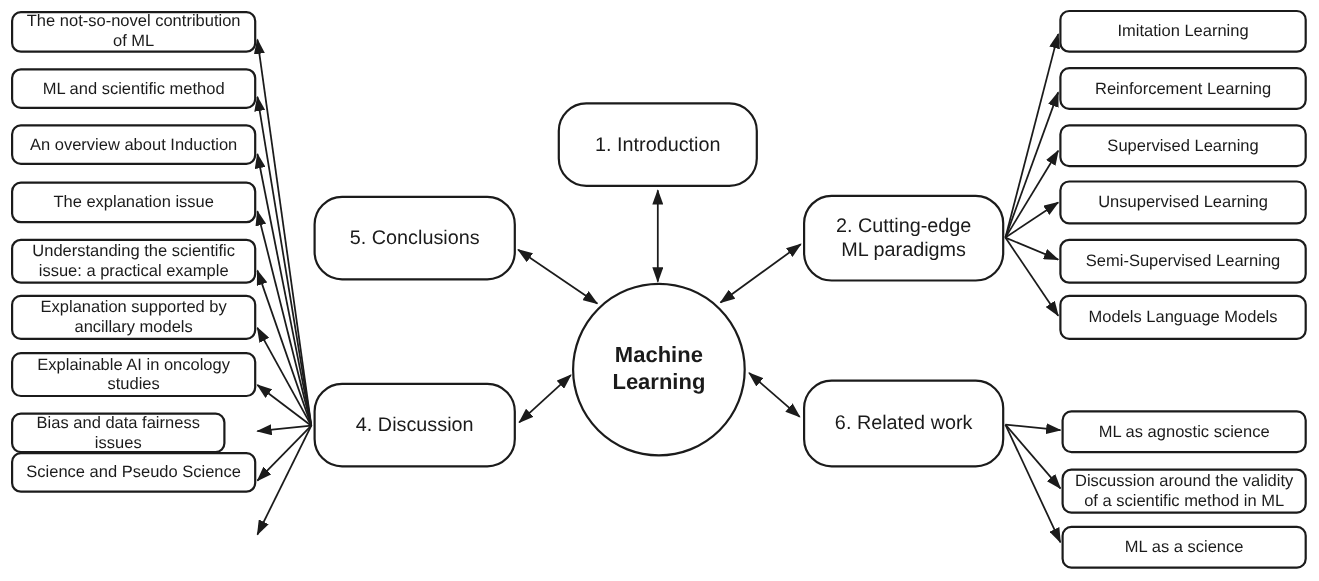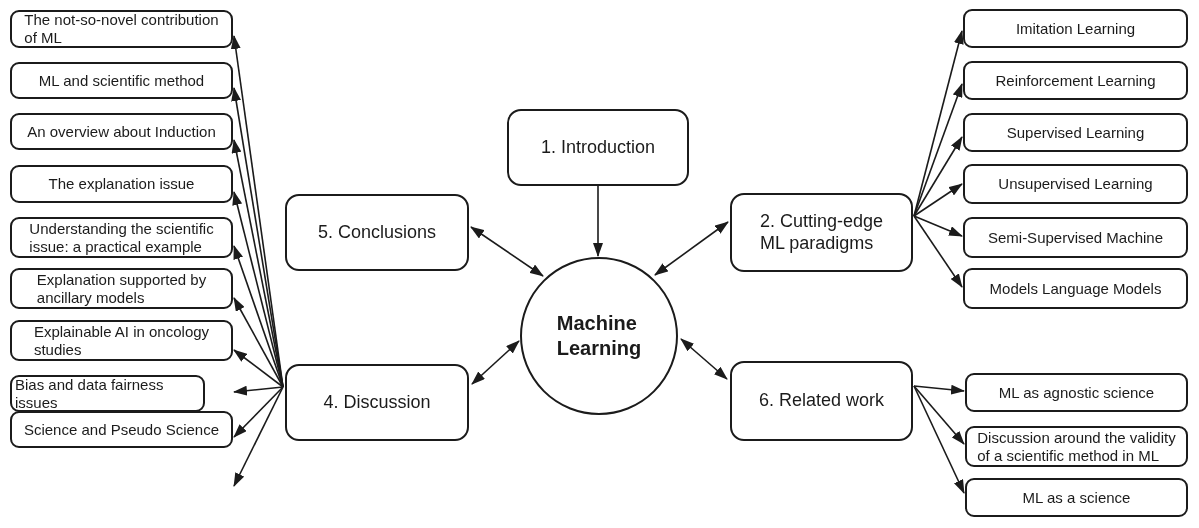--- a/index.html
+++ b/index.html
@@ -5,24 +5,24 @@
   html,body { margin:0; padding:0; background:#ffffff; }
   .stage {
     position:relative; width:1199px; height:528px; background:#ffffff;
     font-family:"Liberation Sans","DejaVu Sans",sans-serif; color:#1b1b1b; overflow:hidden;
   }
   .stage svg.wires { position:absolute; left:0; top:0; z-index:0; }
   .node {
     position:absolute; z-index:1; box-sizing:border-box;
     background:#ffffff; border:2px solid #1b1b1b;
     display:flex; align-items:center; justify-content:center;
-    white-space:pre-line;
+    text-align:center; white-space:pre-line;
   }
   .leaf    { border-radius:9px;  font-size:15px; line-height:1.2;  padding:0 3px; }
-  .section { border-radius:14px; font-size:18px; line-height:1.22; padding:0 6px;margin-top:16px; }
+  .section { border-radius:26px; font-size:18px; line-height:1.22; padding:0 6px; }
   .circle  { border-radius:50%;  font-size:20px; line-height:1.25;font-weight:bold; }
   line { stroke:#1b1b1b; stroke-width:1.6; }
 </style>
 </head>
 <body>
 
 <div class="stage">
 
   <svg class="wires" width="1199" height="528" viewBox="0 0 1199 528">
     <defs>
@@ -81,21 +81,21 @@
 studies</div>
   <div class="node leaf" style="left:10px;top:268px;width:223px;height:41px">Explanation supported by
 ancillary models</div>
   <div class="node leaf" style="left:10px;top:375px;width:195px;height:37px">Bias and data fairness issues</div>
   <div class="node leaf" style="left:10px;top:411px;width:223px;height:37px">Science and Pseudo Science</div>
 
   <div class="node leaf" style="left:963px;top:9px;width:225px;height:39px">Imitation Learning</div>
   <div class="node leaf" style="left:963px;top:113px;width:225px;height:39px">Supervised Learning</div>
   <div class="node leaf" style="left:963px;top:61px;width:225px;height:39px">Reinforcement Learning</div>
   <div class="node leaf" style="left:963px;top:164px;width:225px;height:40px">Unsupervised Learning</div>
-  <div class="node leaf" style="left:963px;top:217px;width:225px;height:41px">Semi-Supervised Machine</div>
+  <div class="node leaf" style="left:963px;top:217px;width:225px;height:41px">Semi-Supervised Learning</div>
   <div class="node leaf" style="left:963px;top:268px;width:225px;height:41px">Models Language Models</div>
 
   <div class="node leaf" style="left:965px;top:373px;width:223px;height:39px">ML as agnostic science</div>
   <div class="node leaf" style="left:965px;top:426px;width:223px;height:41px">Discussion around the validity
 of a scientific method in ML</div>
   <div class="node leaf" style="left:965px;top:478px;width:223px;height:39px">ML as a science</div>
 
 </div>
 
 </body></html>

